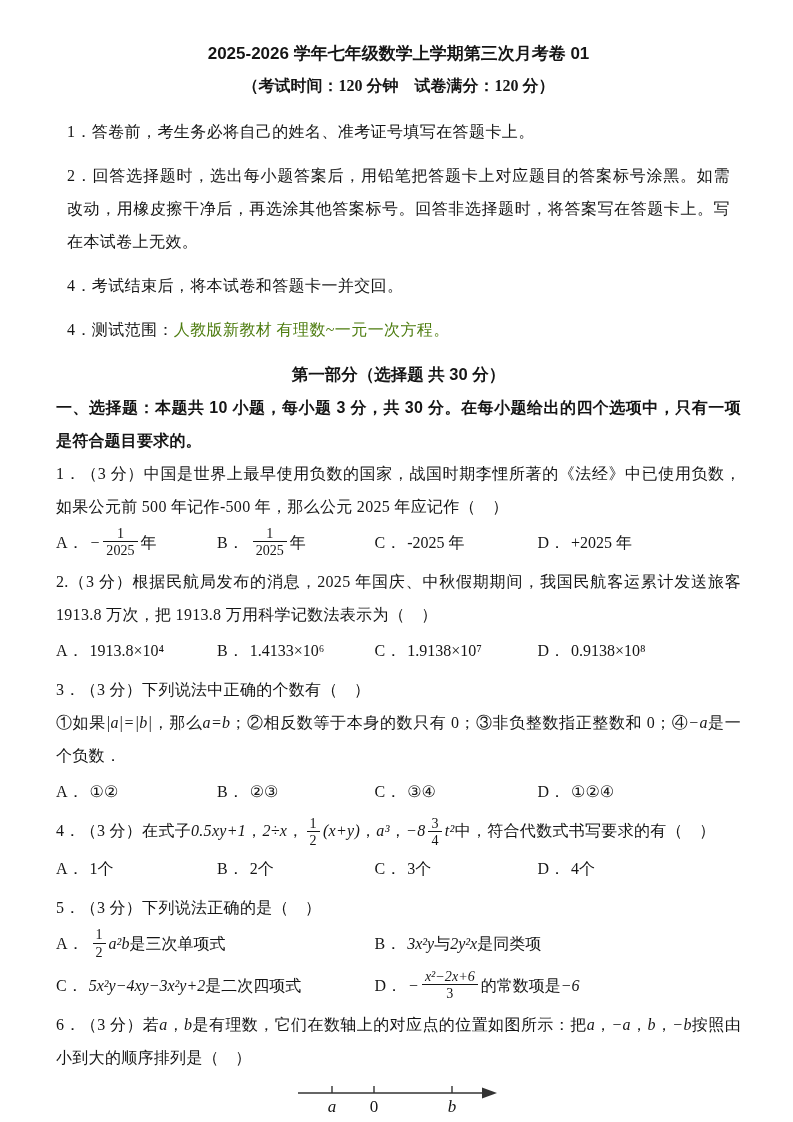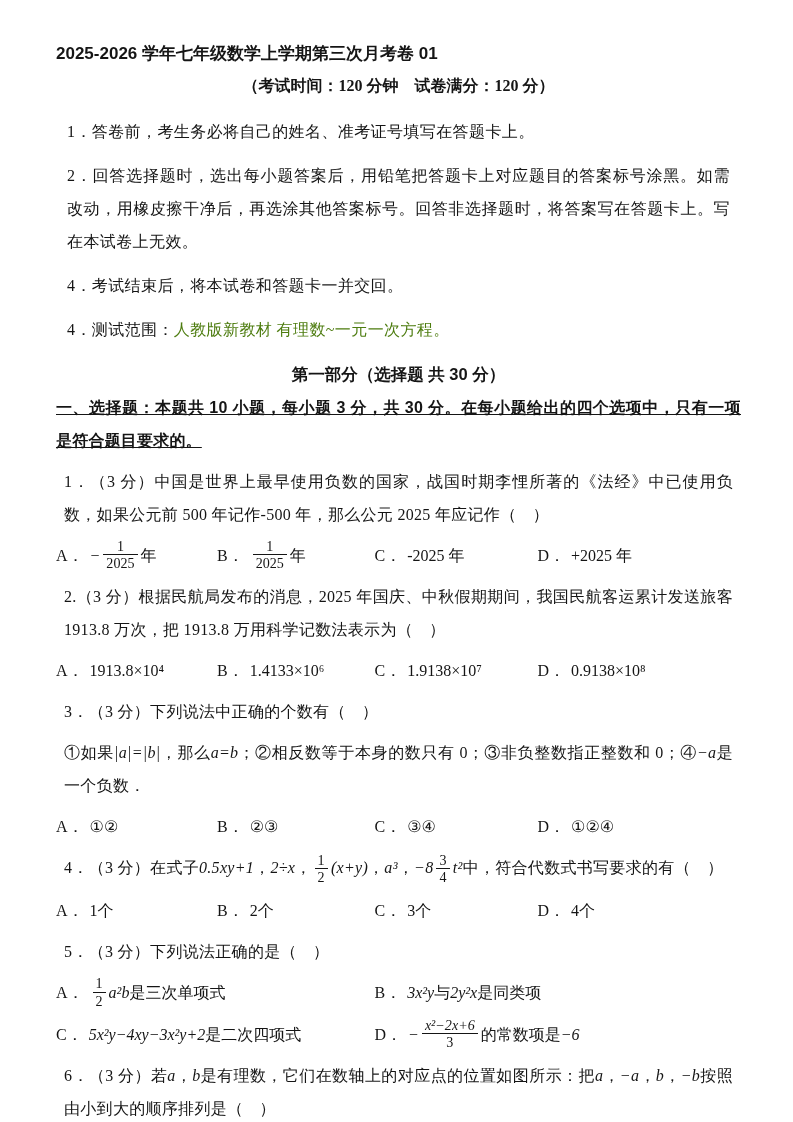--- a/index.html
+++ b/index.html
@@ -4,29 +4,29 @@
 <style>
   html,body{margin:0;padding:0;background:#888;}
   .page{
     position:relative;
     width:793px;min-height:1122px;margin:0 auto;background:#fff;
     box-sizing:border-box;padding:40px 52px 14px 56px;
     font-family:"Liberation Serif","DejaVu Serif",serif;
     font-size:16px;color:#151515;
   }
   .hei{font-family:"Liberation Sans","DejaVu Sans",sans-serif;font-weight:bold;}
-  .title{text-align:left;font-size:17px;line-height:28px;}
+  .title{text-align:center;font-size:17px;line-height:28px;}
   .subtitle{text-align:center;font-weight:bold;font-size:16px;line-height:36px;}
   .notice-heading{font-size:16.5px;line-height:33px;}
   .para{margin:11px;line-height:33px;text-align:justify;letter-spacing:0.4px;}
   .red{color:#4d7c0f;}
   .section-heading{text-align:center;font-size:16.5px;line-height:34px;margin-top:1px;}
-  .intro{margin:0;line-height:33px;text-align:justify;letter-spacing:0.2px;text-decoration:underline;}
+  .intro{margin:0;line-height:33px;text-align:justify;letter-spacing:0.2px;}
   .question{margin:0;}
-  .prompt{margin:8px;line-height:33px;text-align:justify;letter-spacing:0.3px;}
+  .prompt{margin:0;line-height:33px;text-align:justify;letter-spacing:0.3px;}
   .options{display:grid;margin:3px 0 6px 0;align-items:center;}
   .options.four{grid-template-columns:23.5% 23% 23.8% auto;}
   .options.two{grid-template-columns:46.5% auto;row-gap:8px;}
   .option{display:flex;align-items:center;white-space:nowrap;min-height:33px;line-height:1.2;}
   .olabel{margin-right:6px;}
   .mi{font-style:italic;}
   .tx{font-style:normal;}
   .frac{display:inline-flex;flex-direction:column;text-align:center;
         vertical-align:middle;font-size:0.88em;line-height:1.15;margin:0 3px;transform:translateY(-1px);}
   .frac .fn{display:block;border-bottom:1px solid #151515;padding:0 3px;}

